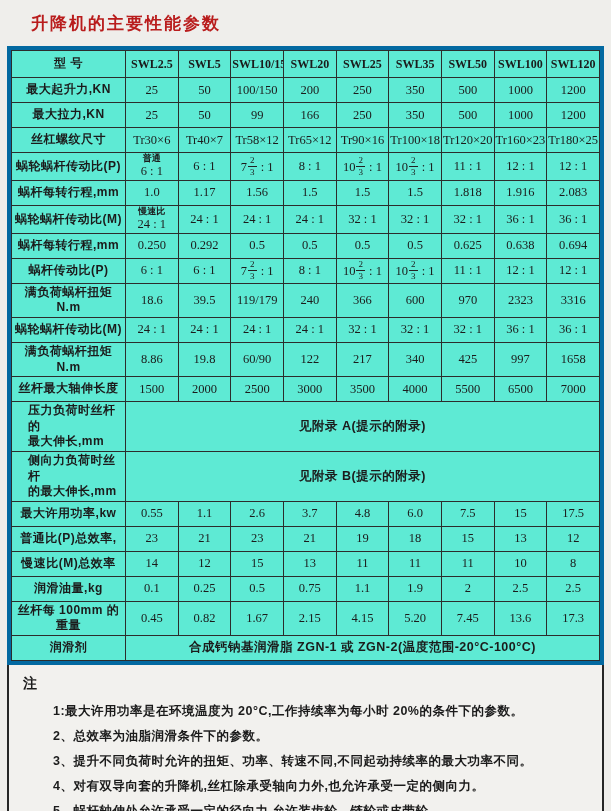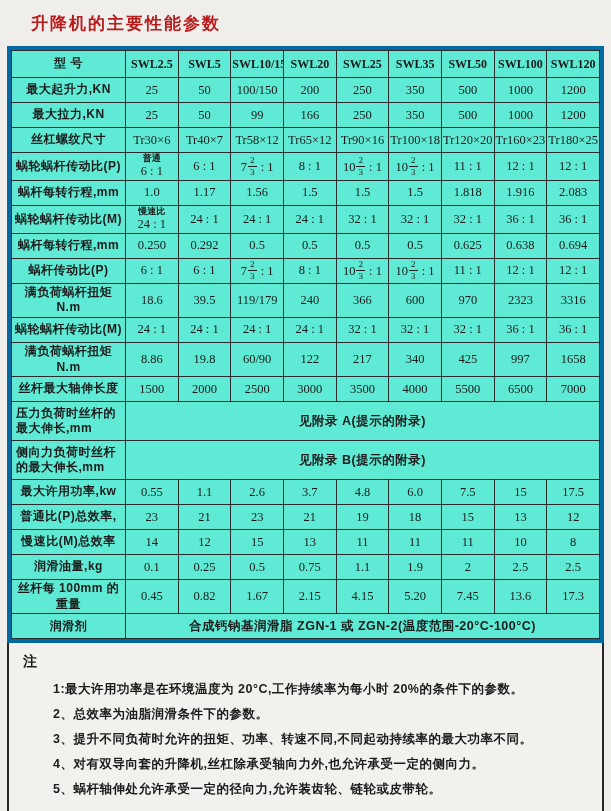--- a/index.html
+++ b/index.html
@@ -48,21 +48,21 @@
     letter-spacing:0.5px;
     white-space:pre-line;
     line-height:1.3;
   }
   table.spec td{
     height:22px;
     font-family:"Liberation Serif",serif;
     font-size:12.5px;
   }
   table.spec tr.tall td{height:36px;}
-  table.spec td.rowlab.leftal{text-align:left;padding-left:4px;}
+  table.spec td.rowlab.leftal{text-align:left;padding-left:16px;}
   table.spec td.merged{
     font-family:"Liberation Sans",sans-serif;
     font-weight:bold;
     font-size:12.5px;
     letter-spacing:0.5px;
   }
   .cell-top{
     display:block;
     font-size:9px;
     line-height:1.1;

